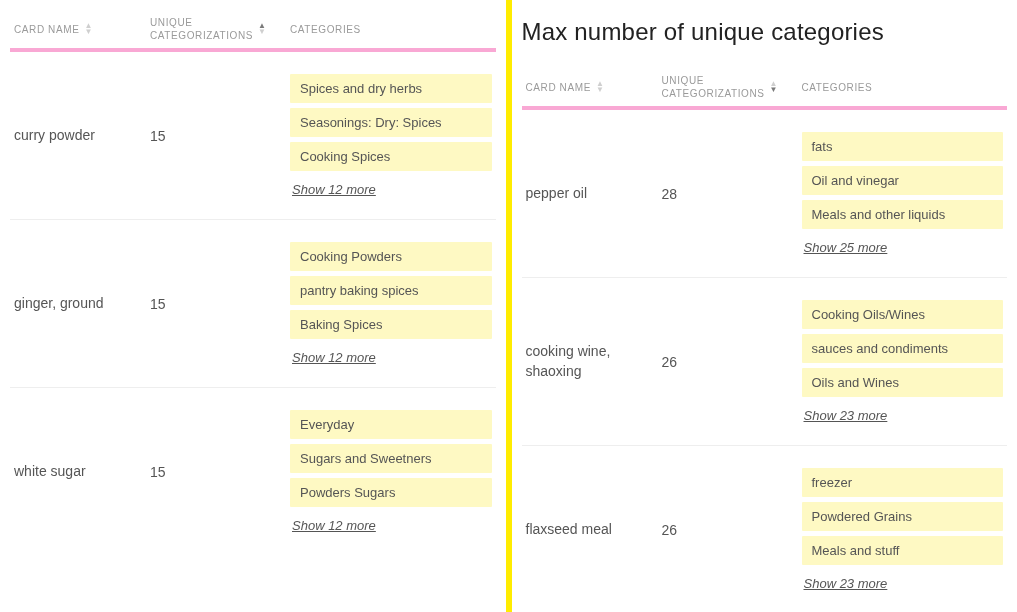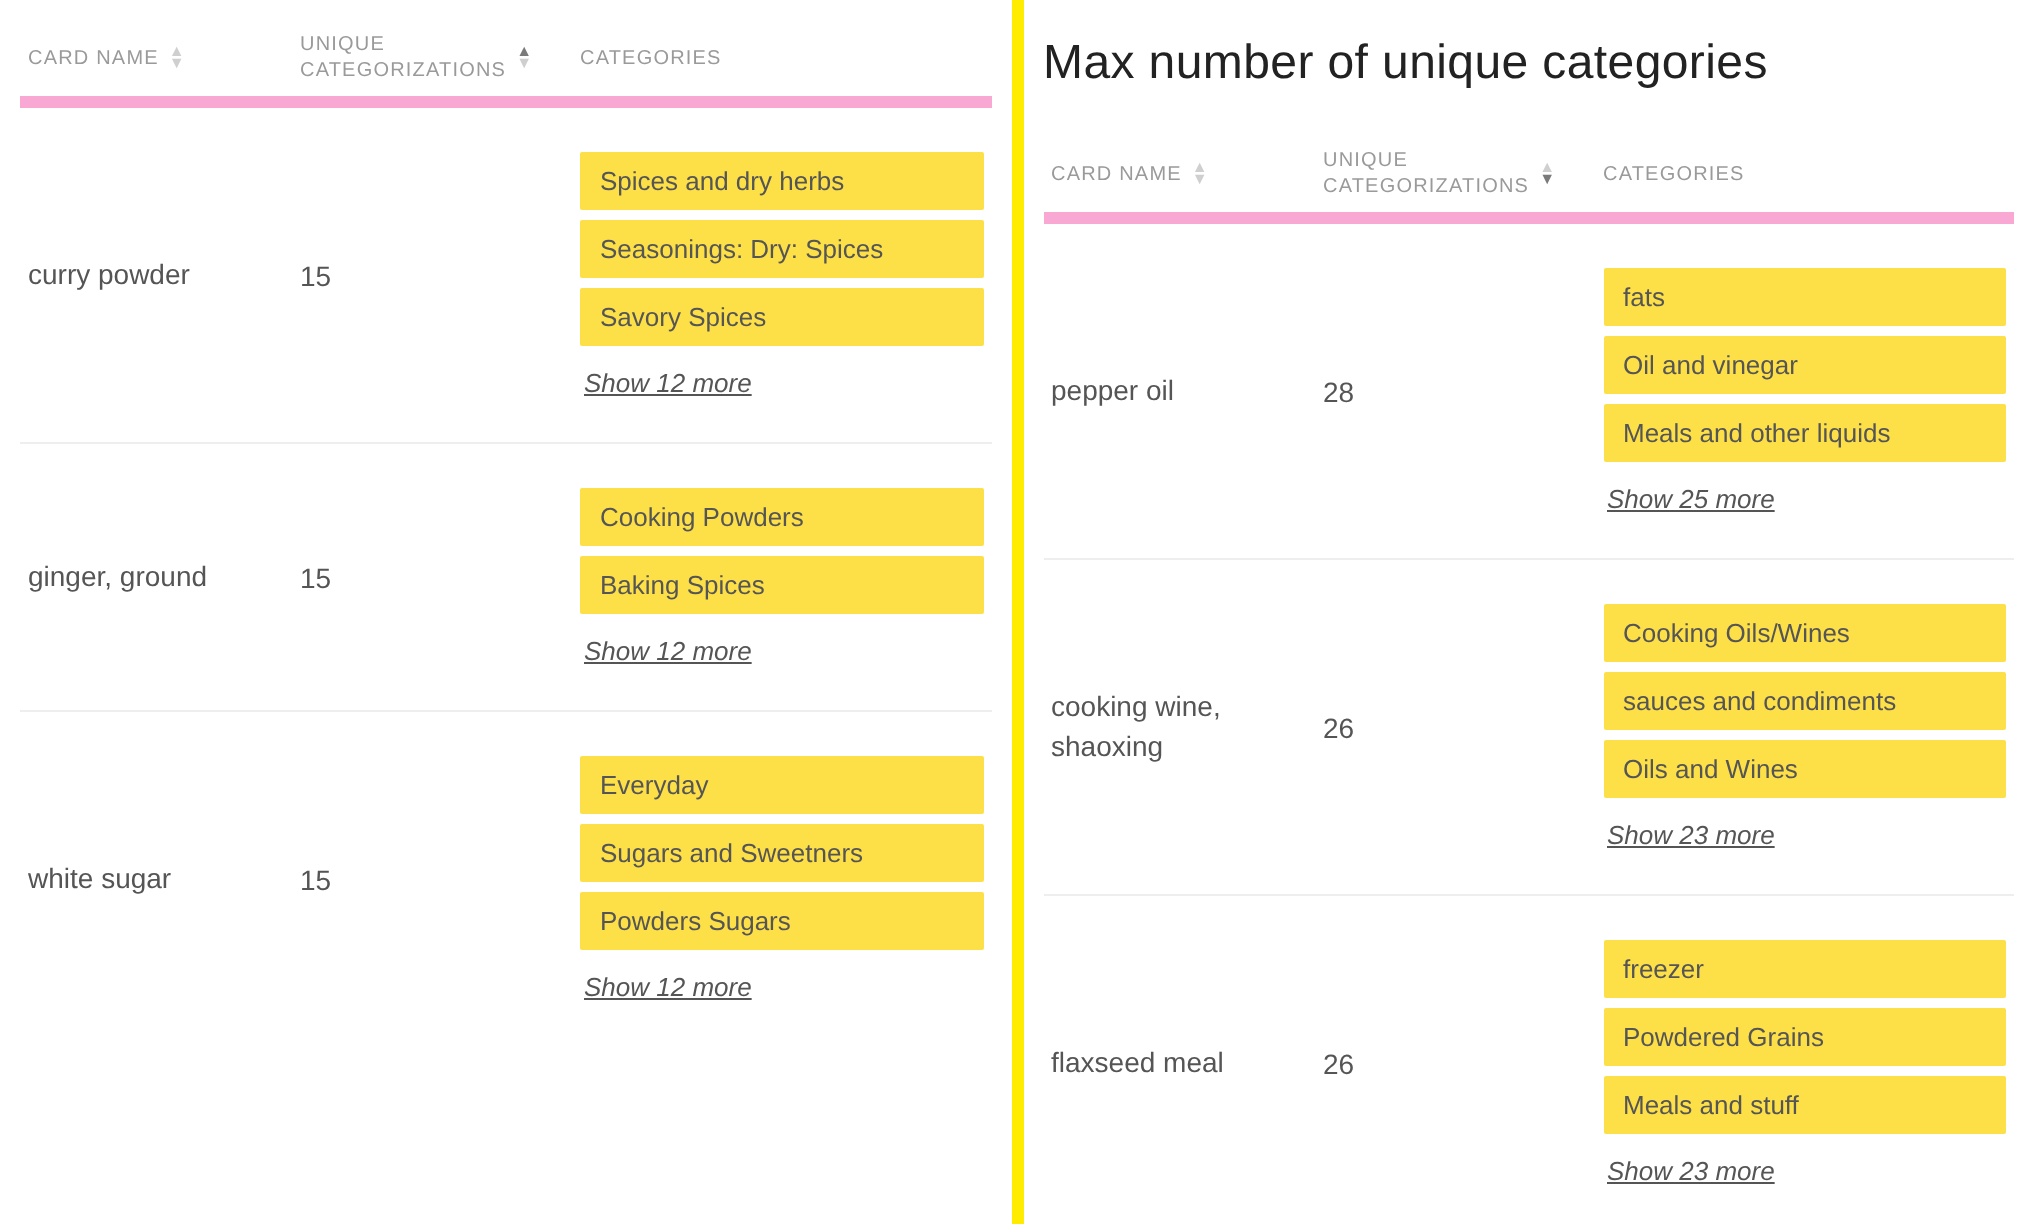--- a/index.html
+++ b/index.html
@@ -25,21 +25,21 @@
   }
   h2.title {
     font-size: 24px;
     font-weight: 500;
     margin: 2px 0 28px 0;
     color: #222;
     letter-spacing: 0.2px;
   }
   .thead {
     display: flex;
-    border-bottom: 6px solid #f9a8d4;
+    border-bottom: 4px solid #f9a8d4;
     padding-bottom: 6px;
   }
   .th {
     font-size: 10px;
     letter-spacing: 0.6px;
     color: #9a9a9a;
     text-transform: uppercase;
     display: flex;
     align-items: center;
     gap: 5px;
@@ -60,21 +60,21 @@
     display: flex;
     align-items: center;
     border-bottom: 1px solid #eee;
     padding: 22px 0 22px 0;
   }
   .cell { }
   .cell.name { width: 140px; padding-left: 4px; color: #555; font-size: 14px; line-height: 1.4;}
   .cell.unique { width: 140px; color: #555; font-size: 14px;}
   .cell.cats { flex: 1; padding-right: 4px;}
   .tag {
-    background: #fde047;
+    background: #fef9c3;
     color: #555;
     font-size: 13px;
     padding: 7px 10px;
     margin-bottom: 5px;
     border-radius: 1px;
   }
   .showmore {
     display: inline-block;
     margin-top: 6px;
     font-size: 13px;
@@ -112,30 +112,31 @@
         <span class="label">CATEGORIES</span>
       </div>
     </div>
 
     <div class="row">
       <div class="cell name">curry powder</div>
       <div class="cell unique">15</div>
       <div class="cell cats">
         <div class="tag">Spices and dry herbs</div>
         <div class="tag">Seasonings: Dry: Spices</div>
-        <div class="tag">Savory Spices</div>
+        <div class="tag">Cooking Spices</div>
         <span class="showmore">Show 12 more</span>
       </div>
     </div>
 
     <div class="row">
       <div class="cell name">ginger, ground</div>
       <div class="cell unique">15</div>
       <div class="cell cats">
         <div class="tag">Cooking Powders</div>
+        <div class="tag">pantry baking spices</div>
         <div class="tag">Baking Spices</div>
         <span class="showmore">Show 12 more</span>
       </div>
     </div>
 
     <div class="row" style="border-bottom:none">
       <div class="cell name">white sugar</div>
       <div class="cell unique">15</div>
       <div class="cell cats">
         <div class="tag">Everyday</div>

